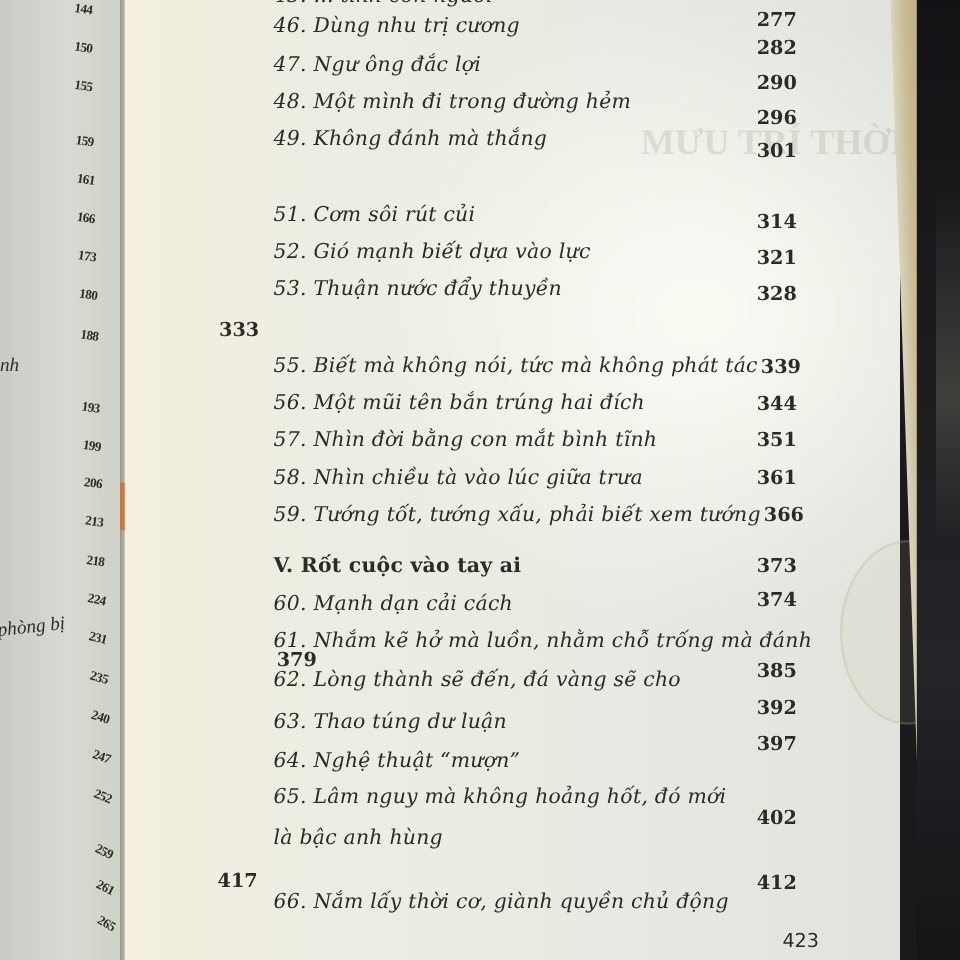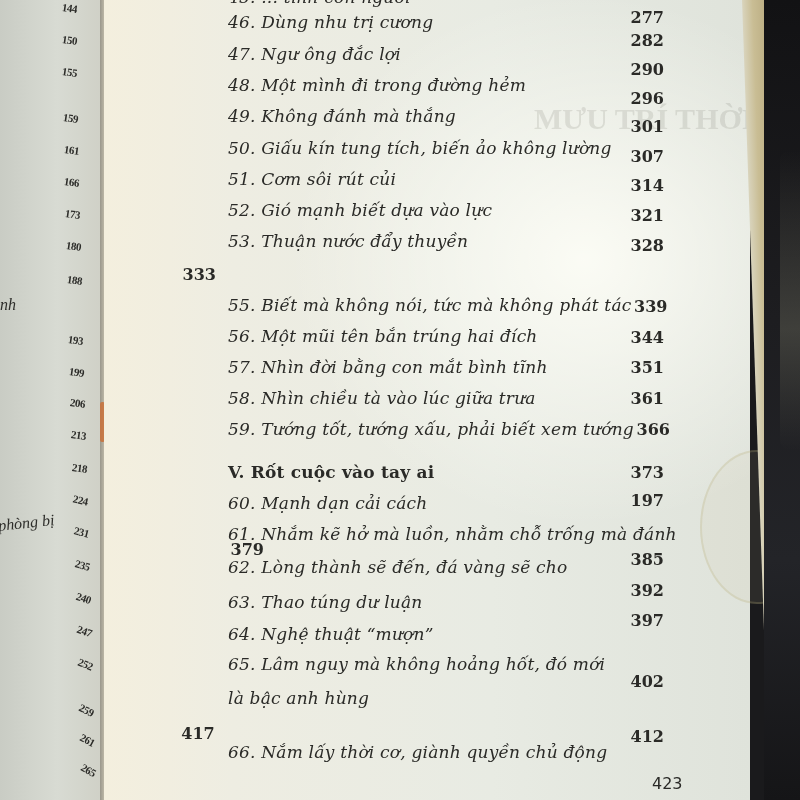--- a/index.html
+++ b/index.html
@@ -149,24 +149,20 @@
     <span class="toc-page" style="position:relative;top:15px;">290</span>
   </div>
   <div class="toc-row" style="top:75px;">
     <span class="toc-title">48. Một mình đi trong đường hẻm</span>
     <span class="toc-page" style="position:relative;top:13px;">296</span>
   </div>
   <div class="toc-row" style="top:106px;">
     <span class="toc-title">49. Không đánh mà thắng</span>
     <span class="toc-page" style="position:relative;top:10px;">301</span>
   </div>
-  <div class="toc-row" style="top:138px;">
-    <span class="toc-title">50. Giấu kín tung tích, biến ảo không lường</span>
-    <span class="toc-page" style="position:relative;top:8px;">307</span>
-  </div>
   <div class="toc-row" style="top:169px;">
     <span class="toc-title">51. Cơm sôi rút củi</span>
     <span class="toc-page" style="position:relative;top:6px;">314</span>
   </div>
   <div class="toc-row" style="top:200px;">
     <span class="toc-title">52. Gió mạnh biết dựa vào lực</span>
     <span class="toc-page" style="position:relative;top:5px;">321</span>
   </div>
   <div class="toc-row" style="top:231px;">
     <span class="toc-title">53. Thuận nước đẩy thuyền</span>
@@ -196,21 +192,21 @@
     <span class="toc-page">366</span>
   </div>
 
   <div class="toc-row section-row" style="top:462px;">
     <span class="toc-title">V. Rốt cuộc vào tay ai</span>
     <span class="toc-page">373</span>
   </div>
 
   <div class="toc-row" style="top:493px;">
     <span class="toc-title">60. Mạnh dạn cải cách</span>
-    <span class="toc-page" style="position:relative;top:-3px;">197</span>
+    <span class="toc-page" style="position:relative;top:-3px;">374</span>
   </div>
   <div class="toc-row" style="top:524px;flex-direction:column;">
     <span class="toc-title">61. Nhắm kẽ hở mà luồn, nhằm chỗ trống mà đánh</span>
     <span class="toc-page" style="position:relative;top:-4px;">379</span>
   </div>
   <div class="toc-row" style="top:557px;">
     <span class="toc-title">62. Lòng thành sẽ đến, đá vàng sẽ cho</span>
     <span class="toc-page" style="position:relative;top:-8px;">385</span>
   </div>
   <div class="toc-row" style="top:592px;">

